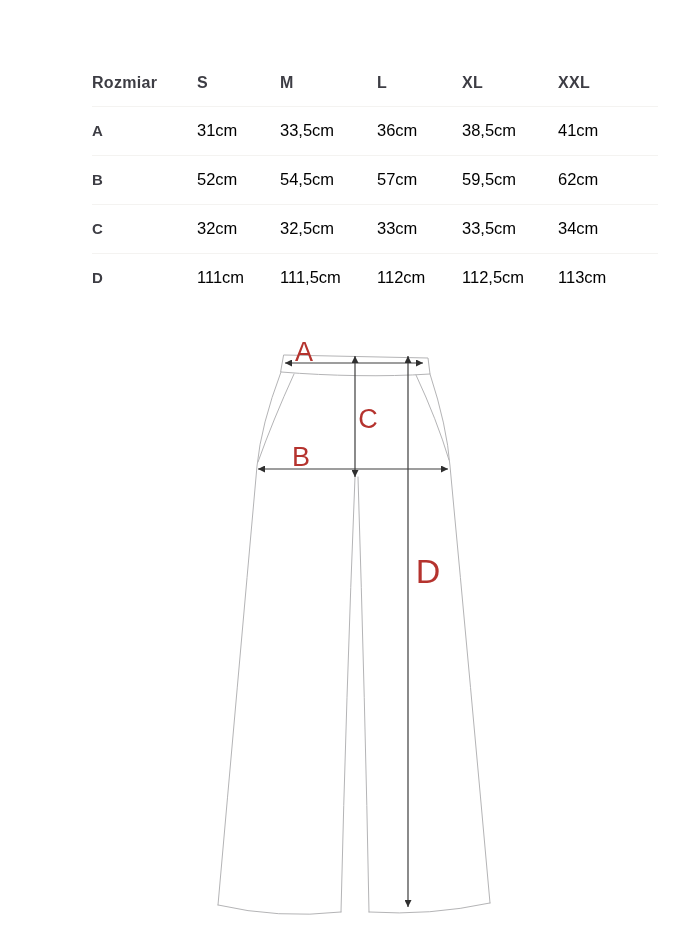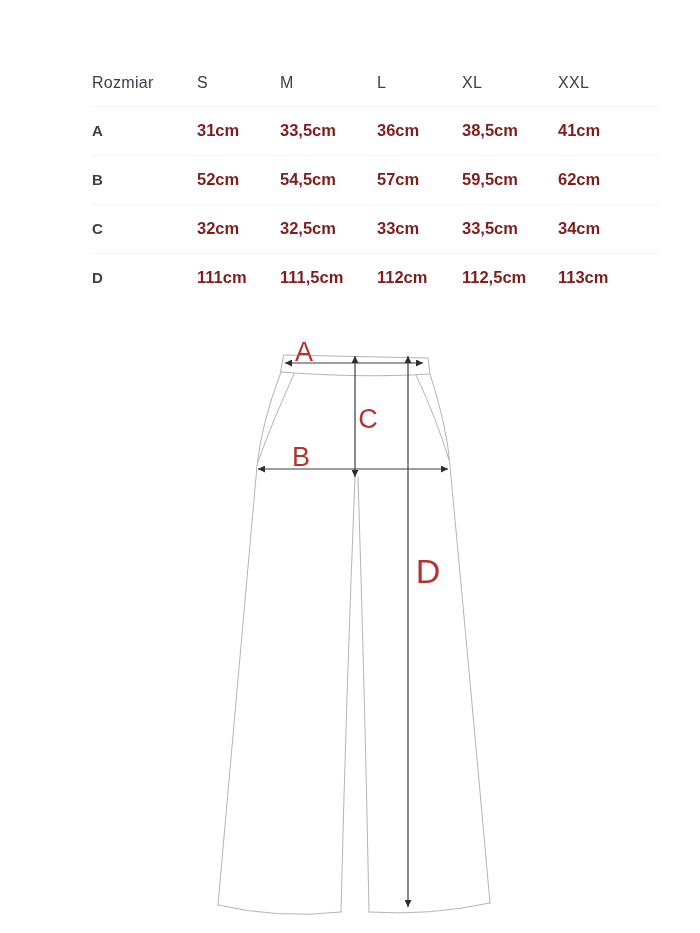--- a/index.html
+++ b/index.html
@@ -26,33 +26,33 @@
   .size-table th, .size-table td {
     text-align: left;
     vertical-align: middle;
     padding: 0;
     white-space: nowrap;
   }
   .size-table thead tr { height: 46px; }
   .size-table tbody tr { height: 49px; }
   .size-table thead th {
     font-size: 16px;
-    font-weight: 400;
+    font-weight: 700;
     color: #3d3d44;
     letter-spacing: 0.3px;
   }
   .size-table tbody th {
     font-size: 15px;
     font-weight: 700;
     color: #3d3d44;
   }
   .size-table tbody td {
     font-size: 16.5px;
-    font-weight: 700;
-    color: #7f1d1d;
+    font-weight: 400;
+    color: #000000;
   }
   .size-table tbody tr td, .size-table tbody tr th {
     border-top: 1px solid #f4f3f1;
   }
 
   
   .diagram-svg {
     position: absolute;
     left: 0;
     top: 0;

